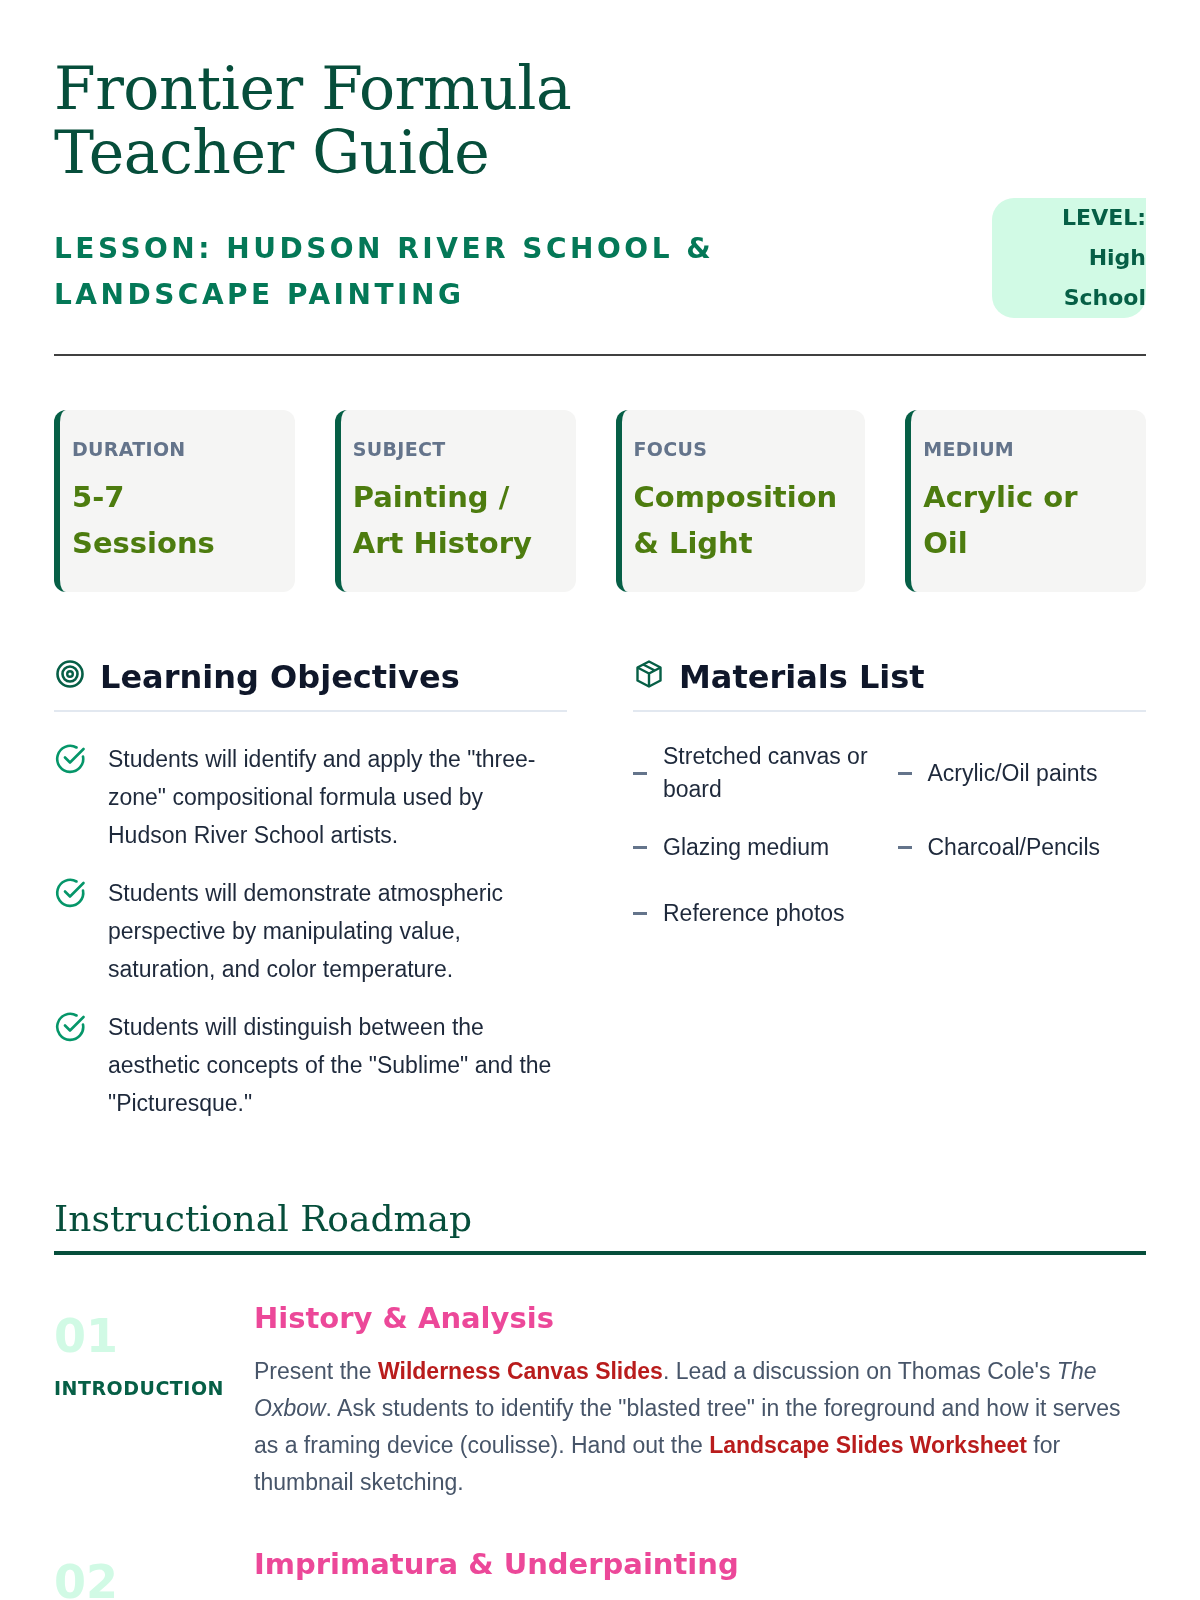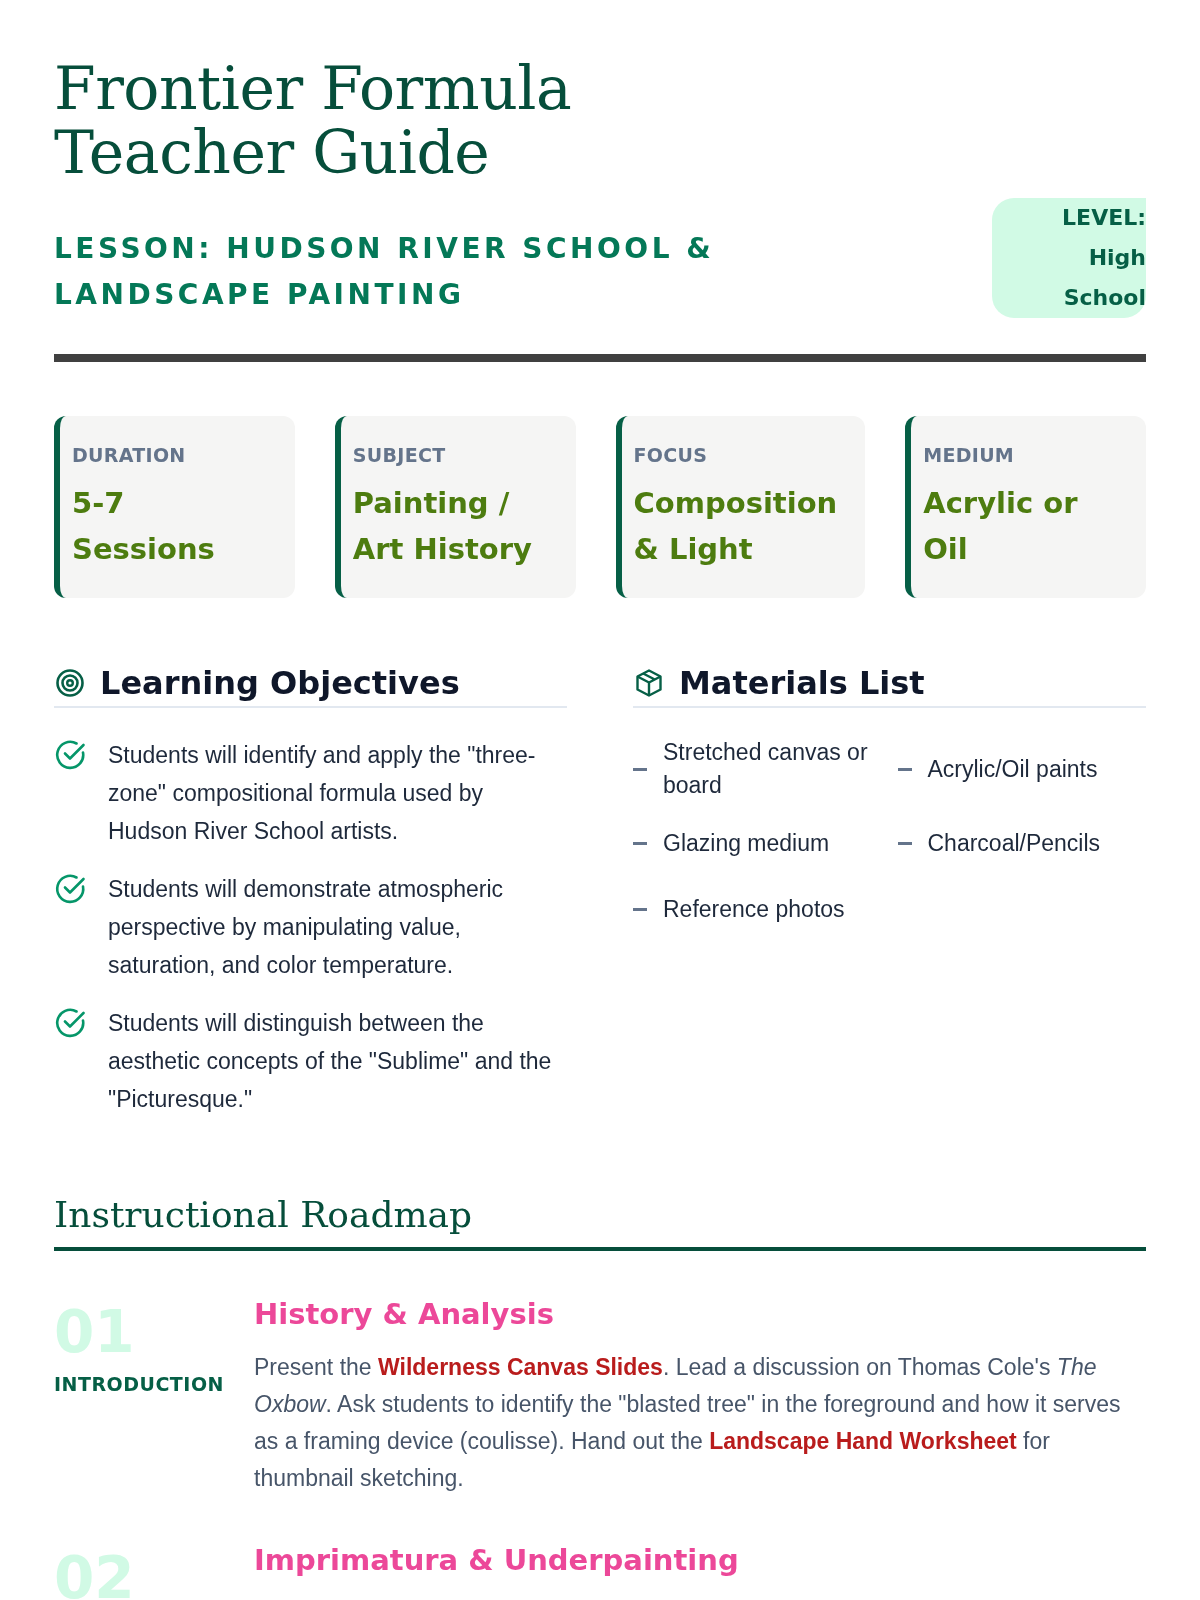--- a/index.html
+++ b/index.html
@@ -17,21 +17,21 @@
     .page {
       position: relative;
       padding: 56px 54px 0 54px;
       box-sizing: border-box;
       width: 1200px;
     }
 
     
     .header {
       position: relative;
-      border-bottom: 8px solid #404040;
+      border-bottom: 2px solid #404040;
       padding-bottom: 36px;
     }
     .title {
       font-family: "DejaVu Serif", "Liberation Serif", serif;
       font-weight: normal;
       font-size: 60px;
       line-height: 64px;
       color: #064e3b;
       margin: 0;
       width: 720px;
@@ -102,23 +102,22 @@
 
     
     .cols {
       display: grid;
       grid-template-columns: 1fr 1fr;
       gap: 66px;
       margin-top: 66px;
     }
     .section-head {
       display: flex;
-      align-items: center;
       gap: 14px;
-      padding-bottom: 4px;
+      padding-bottom: 14px;
       border-bottom: 2px solid #e2e8f0;
     }
     .section-head .icon {
       width: 32px;
       height: 32px;
       display: inline-flex;
       align-items: center;
       justify-content: center;
     }
     .section-title {
@@ -194,21 +193,21 @@
       display: flex;
       margin-top: 46px;
     }
     .step-left {
       width: 200px;
       flex: 0 0 200px;
     }
     .step-num {
       font-family: "DejaVu Sans", "Liberation Sans", sans-serif;
       font-weight: bold;
-      font-size: 58px;
+      font-size: 46px;
       line-height: 62px;
       color: #d1fae5;
       margin-top: 4px;
     }
     .step-phase {
       font-family: "DejaVu Sans", "Liberation Sans", sans-serif;
       font-weight: bold;
       font-size: 19px;
       color: #065f46;
       text-transform: uppercase;
@@ -347,21 +346,21 @@
       <h2 class="roadmap-title">Instructional Roadmap</h2>
     </div>
 
     <div class="step">
       <div class="step-left">
         <div class="step-num">01</div>
         <div class="step-phase">INTRODUCTION</div>
       </div>
       <div class="step-body">
         <h3 class="step-title">History &amp; Analysis</h3>
-        <p class="step-desc"><span>Present the </span><b>Wilderness Canvas Slides</b><span>. Lead a discussion on Thomas Cole's </span><i>The Oxbow</i><span>. Ask students to identify the "blasted tree" in the foreground and how it serves as a framing device (coulisse). Hand out the </span><b>Landscape Hand Worksheet</b><span> for thumbnail sketching.</span></p>
+        <p class="step-desc"><span>Present the </span><b>Wilderness Canvas Slides</b><span>. Lead a discussion on Thomas Cole's </span><i>The Oxbow</i><span>. Ask students to identify the "blasted tree" in the foreground and how it serves as a framing device (coulisse). Hand out the </span><b>Landscape Slides Worksheet</b><span> for thumbnail sketching.</span></p>
       </div>
     </div>
 
     <div class="step">
       <div class="step-left">
         <div class="step-num">02</div>
       </div>
       <div class="step-body">
         <h3 class="step-title">Imprimatura &amp; Underpainting</h3>
       </div>

